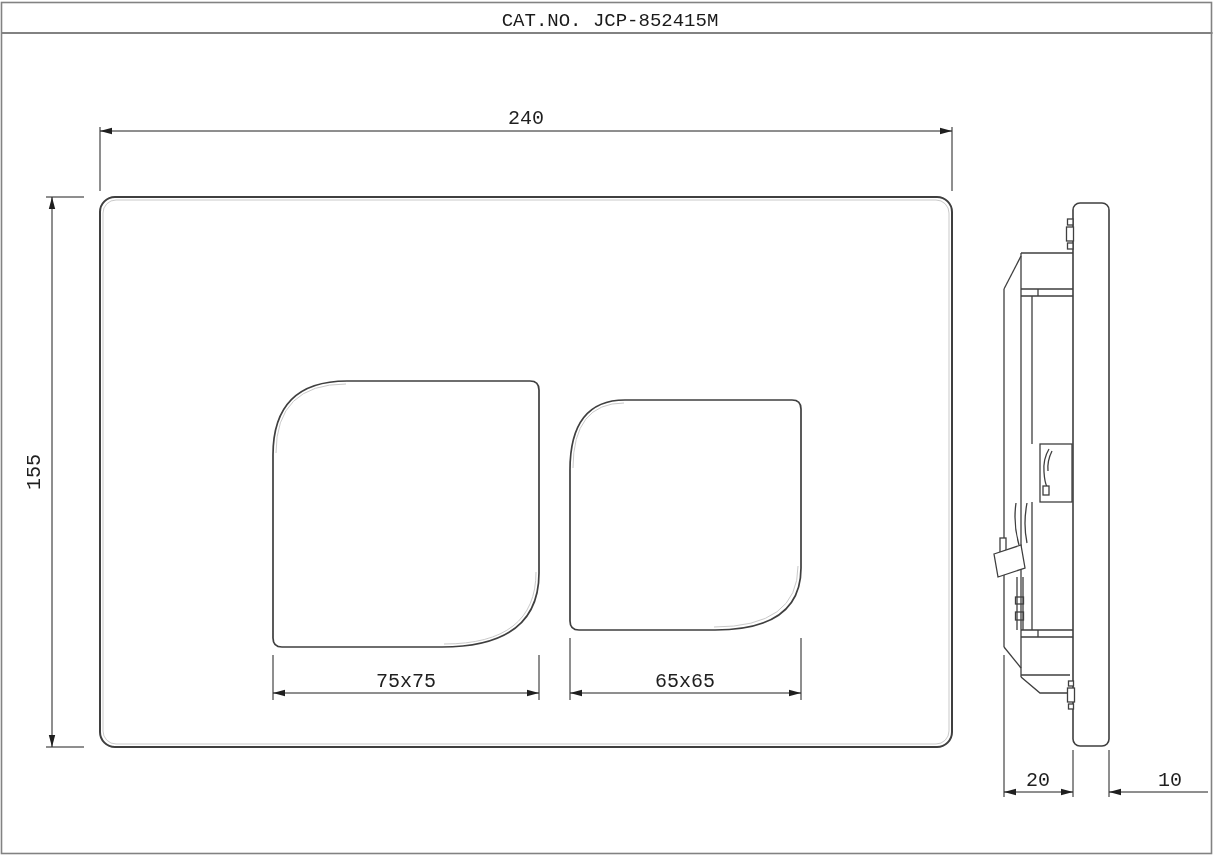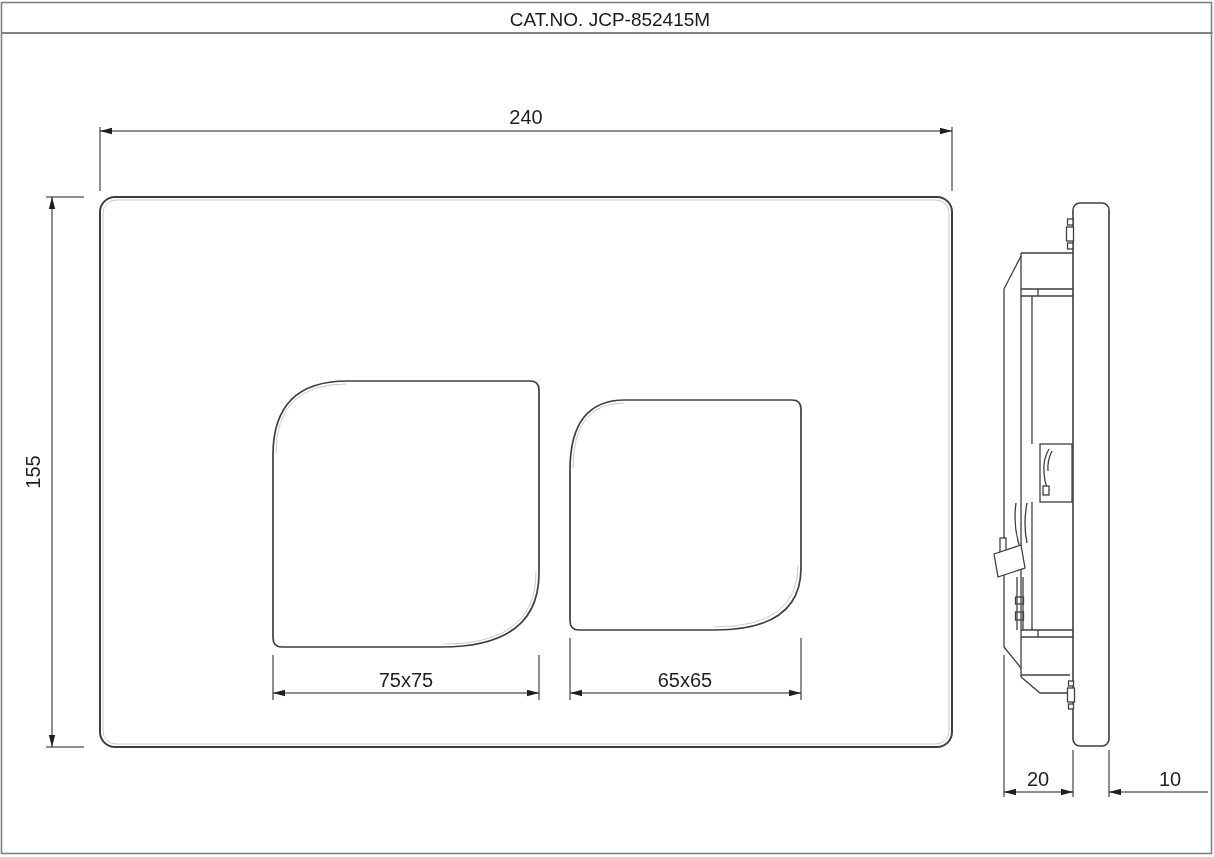--- a/index.html
+++ b/index.html
@@ -1,17 +1,17 @@
 <!DOCTYPE html>
 <html style="--line: #3f3f3f; --dim: #1f1f1f; --border: #828282; --highlight: #c9c9c9; --background: #ffffff;"><head>
 <meta charset="utf-8">
 <style>
   html,body{margin:0;padding:0;background:#fff;}
   .sheet{width:1214px;height:857px;position:relative;background:var(--background,#fff);
-         font-family:Liberation Sans, sans-serif;}
+         font-family:Liberation Mono, monospace;}
   svg{display:block;}
   .frame{fill:none;stroke:var(--border,#828282);stroke-width:1.6;}
   .sep{stroke:var(--border,#828282);stroke-width:2;}
   .title-text{font-size:19px;fill:#1a1a1a;text-anchor:middle;}
   .dim-text{font-size:20px;fill:var(--dim,#1f1f1f);text-anchor:middle;}
   .dim{stroke:var(--dim,#1f1f1f);stroke-width:1;fill:none;}
   .arr{fill:var(--dim,#1f1f1f);stroke:none;}
   .part{stroke:var(--line,#3f3f3f);fill:none;}
   .plate{stroke-width:2;fill:#fff;}
   .btn{stroke-width:1.7;fill:#fff;}

